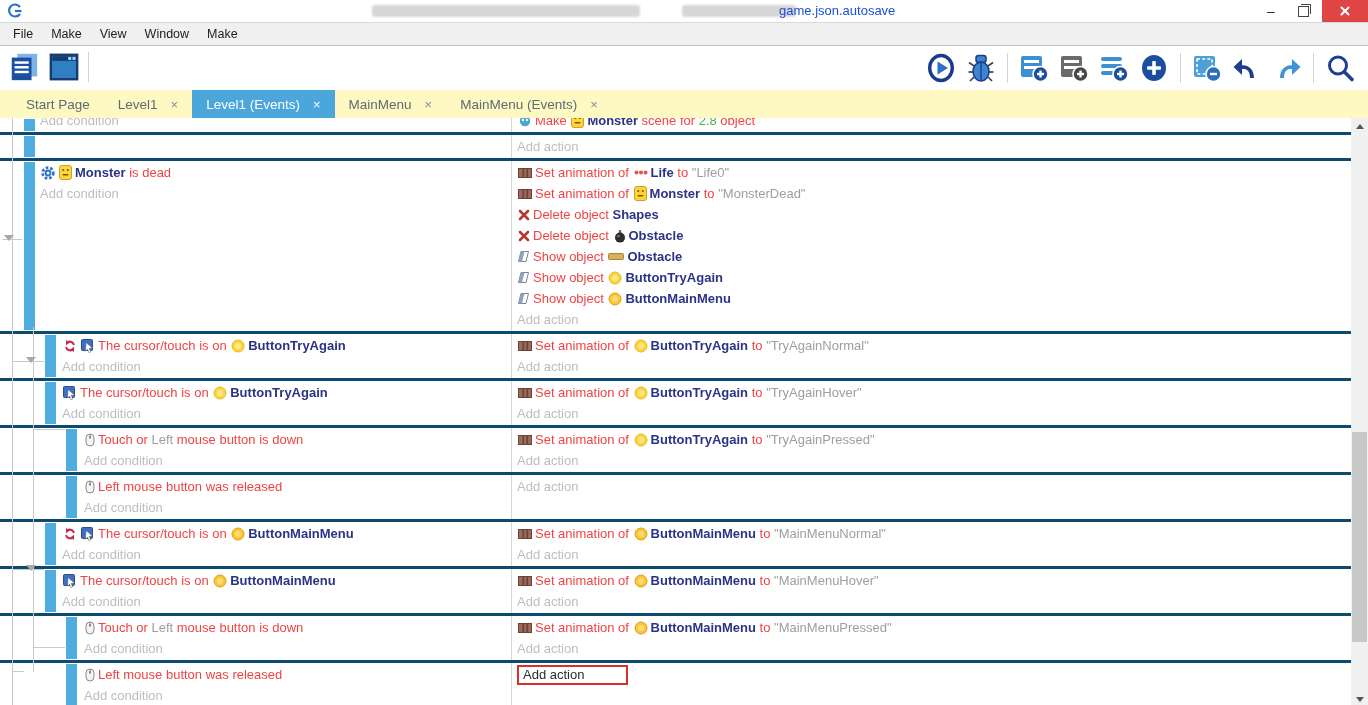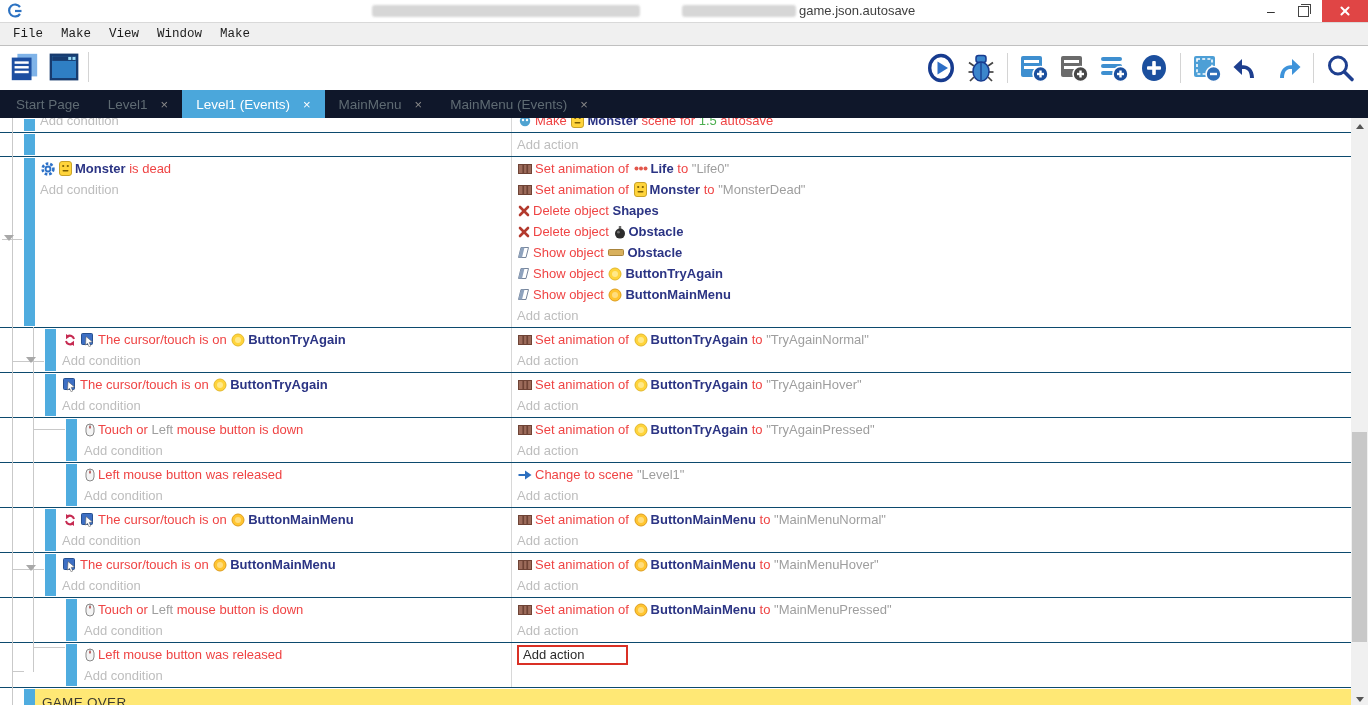--- a/index.html
+++ b/index.html
@@ -7,50 +7,50 @@
     width:1368px;height:705px;overflow:hidden;background:#fff;
     font-family:"Liberation Sans",sans-serif;font-size:13px;color:#3a3a3a;
     position:relative;
   }
   
   .titlebar{height:22px;background:#fff;position:relative;border-bottom:1px solid #d9d9d9;}
   .logo{position:absolute;left:7px;top:3px;width:16px;height:16px;}
   .blur-block{position:absolute;top:5px;height:12px;background:#c9c9c9;border-radius:3px;opacity:.75;filter:blur(1px);}
   .blur1{left:372px;width:268px;}
   .blur2{left:682px;width:114px;}
-  .title-text{position:absolute;left:799px;top:3px;font-size:13px;color:#404040;white-space:nowrap;}
+  .title-text{position:absolute;left:779px;top:3px;font-size:13px;color:#1d4ed8;white-space:nowrap;}
   .winbtn{position:absolute;top:0;height:22px;display:flex;align-items:center;justify-content:center;}
   .btn-min{left:1256px;width:30px;color:#333;font-size:14px;}
   .btn-max{left:1288px;width:30px;}
   .max-glyph{width:9px;height:9px;border:1px solid #444;position:relative;background:#fff;}
   .max-glyph:before{content:"";position:absolute;left:2px;top:-3px;width:9px;height:9px;border:1px solid #444;border-bottom:none;border-left:none;}
   .btn-close{left:1322px;width:46px;background:#e04545;}
   .close-x{position:relative;width:10px;height:10px;}
   .close-x:before,.close-x:after{content:"";position:absolute;left:-1px;top:4px;width:12px;height:2px;background:#fff;border-radius:1px;}
   .close-x:before{transform:rotate(45deg);} .close-x:after{transform:rotate(-45deg);}
   
   .menubar{height:22px;background:#f0f0f0;border-bottom:1px solid #c0c0c0;display:flex;align-items:center;padding-left:4px;}
-  .menu-item{padding:8px 9px;font-size:12.5px;color:#1c1c1c;height:22px;line-height:22px;font-family:Liberation Mono, monospace;}
+  .menu-item{padding:8px 9px;font-size:12.5px;color:#1c1c1c;height:22px;line-height:22px;}
   
   .toolbar{height:44px;background:#fff;position:relative;}
   .tb-left{position:absolute;left:8px;top:5px;display:flex;gap:8px;align-items:center;}
   .tb-right{position:absolute;right:12px;top:6px;display:flex;gap:8px;align-items:center;height:32px;}
   .tb-icon{display:flex;align-items:center;justify-content:center;width:32px;height:32px;}
   .tb-sep{width:1px;height:30px;background:#d4d4d4;margin:0 2px;}
   .tb-sep-left{position:absolute;left:88px;top:6px;width:1px;height:30px;background:#d4d4d4;}
   
-  .tabbar{height:28px;background:#0f172a;display:flex;align-items:stretch;padding-left:2px;}
+  .tabbar{height:28px;background:#fef9c3;display:flex;align-items:stretch;padding-left:12px;}
   .tab{display:flex;align-items:center;padding:0 14px;font-size:13.5px;color:#5f6b73;white-space:nowrap;}
   .tab .close{margin-left:13px;font-size:13px;color:#8a8a8a;line-height:1;}
   .tab.active{background:#4BA7DB;color:#fff;}
   .tab.active .close{color:#fff;}
   
   .sheet{position:relative;height:589px;background:#fff;overflow:hidden;}
   .events{margin-right:17px;}
-  .event-block{position:relative;display:flex;border-bottom:1px solid #0c4a6e;background:#fff;overflow:hidden;}
+  .event-block{position:relative;display:flex;border-bottom:3px solid #0c4a6e;background:#fff;overflow:hidden;}
   .cell-cond{width:512px;box-sizing:border-box;border-right:1px solid #d8d8d8;padding-top:1px;padding-bottom:1px;}
   .cell-act{flex:1;padding-left:5px;padding-top:1px;padding-bottom:1px;min-width:0;}
   .bar{position:absolute;top:1px;bottom:1px;width:11px;background:#4FACDF;}
   .line{height:21px;display:flex;align-items:center;white-space:nowrap;overflow:hidden;}
   .line span{white-space:pre;}
   .clip-top .line{margin-top:-9px;}
   .sp-plain{color:#ef4444;}
   .sp-object{color:#2B3484;font-weight:bold;}
   .sp-param{color:#9E9E9E;}
   .sp-number{color:#4CAF50;}
@@ -251,22 +251,22 @@
               </svg></span>
             <span class="sp-plain">Make </span>
             <span class="row-icon"><svg width="13" height="15" viewBox="0 0 13 15">
                 <rect x="0.5" y="0.5" width="12" height="14" rx="2.5" fill="#FFD43B" stroke="#C9A227"></rect>
                 <circle cx="4.2" cy="5" r="1.1" fill="#7a5c00"></circle>
                 <circle cx="8.8" cy="5" r="1.1" fill="#7a5c00"></circle>
                 <rect x="3.5" y="9" width="6" height="1.6" rx="0.8" fill="#7a5c00"></rect>
               </svg></span>
             <span class="sp-object">Monster</span>
             <span class="sp-plain"> scene for </span>
-            <span class="sp-number">1.5</span>
-            <span class="sp-plain"> autosave</span>
+            <span class="sp-number">2.8</span>
+            <span class="sp-plain"> object</span>
           </div>
         </div>
       </div>
       <div class="event-block">
         <div class="bar" style="left: 24px;"></div>
         <div class="cell-cond" style="padding-left: 40px;"></div>
         <div class="cell-act">
           <div class="line">
             <span class="placeholder">Add action</span>
           </div>
@@ -522,28 +522,20 @@
                 <line x1="5" y1="1" x2="5" y2="5.5" stroke="#8a8a8a"></line>
                 <rect x="4.2" y="3" width="1.6" height="2.6" rx="0.8" fill="#c24f4f"></rect>
               </svg></span>
             <span class="sp-plain">Left mouse button was released</span>
           </div>
           <div class="line">
             <span class="placeholder">Add condition</span>
           </div>
         </div>
         <div class="cell-act">
-          <div class="line">
-            <span class="row-icon"><svg width="14" height="10" viewBox="0 0 14 10">
-                <rect x="0.5" y="4" width="7" height="2" fill="#2C6FBF"></rect>
-                <polygon points="7,0.5 13.5,5 7,9.5" fill="#2C6FBF"></polygon>
-              </svg></span>
-            <span class="sp-plain">Change to scene </span>
-            <span class="sp-param">"Level1"</span>
-          </div>
           <div class="line">
             <span class="placeholder">Add action</span>
           </div>
         </div>
       </div>
       <div class="event-block">
         <div class="bar" style="left: 45px;"></div>
         <div class="cell-cond" style="padding-left: 62px;">
           <div class="line">
             <span class="row-icon"><svg width="14" height="14" viewBox="0 0 14 14">

